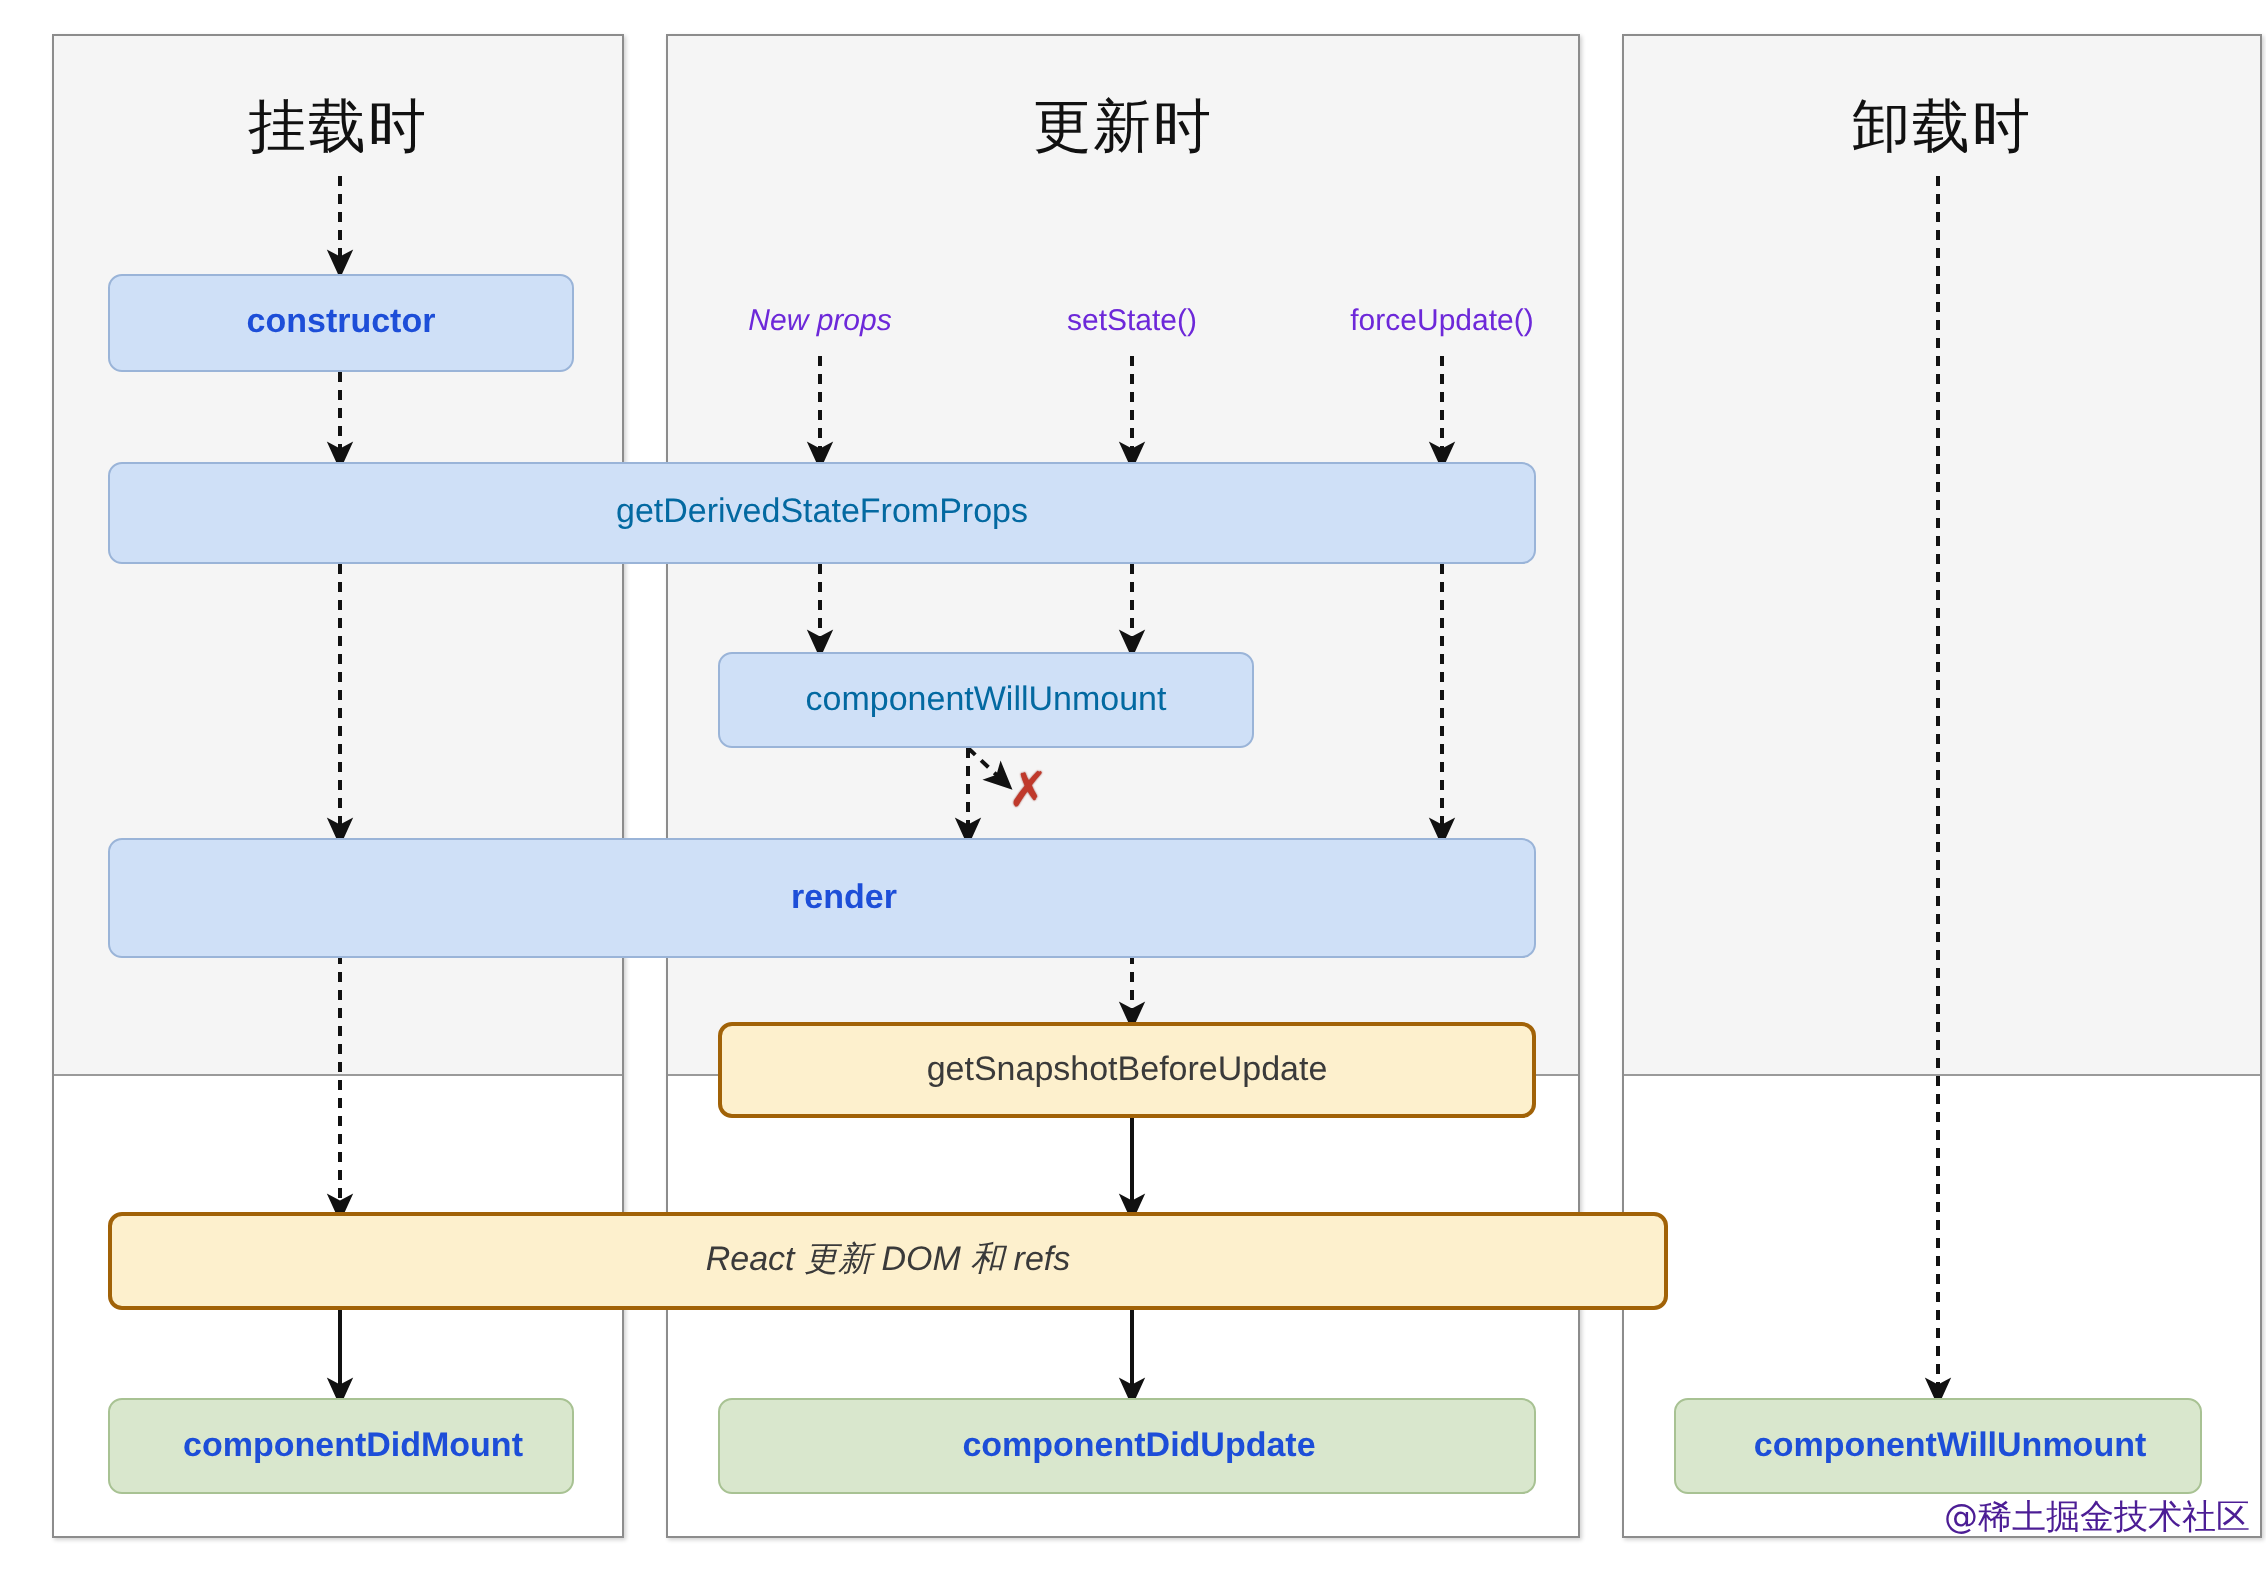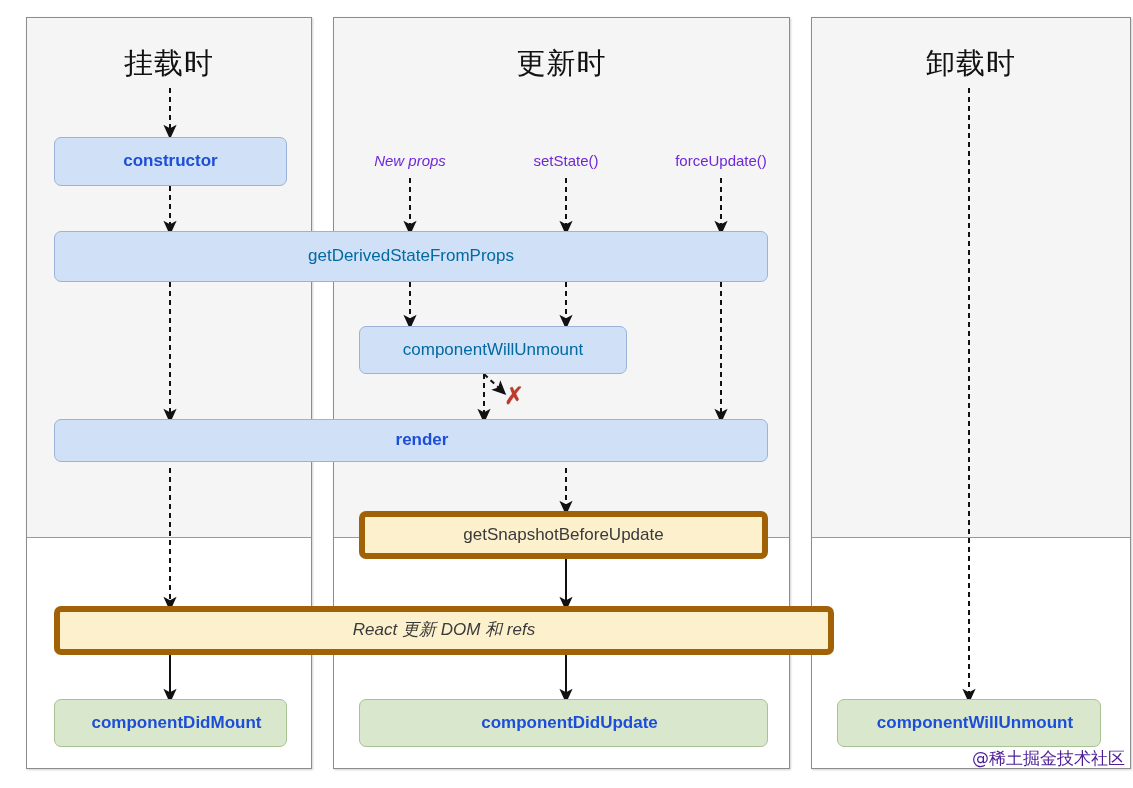--- a/index.html
+++ b/index.html
@@ -47,21 +47,21 @@
     box-sizing:border-box;
     border-radius:7px;
     display:flex;align-items:center;justify-content:center;
     text-align:center;
     font-size:17px;
     line-height:1.1;
     z-index:6;
   }
   .box.blue  {background:#cfe0f7;border:1px solid #9ab4d8;color:#0369a1;}
   .box.green {background:#d9e7cd;border:1px solid #a8c293;color:#1d1d1d;padding-left:12px;}
-  .box.yellow{background:#fdf0cd;border:6px solid #a16207;color:#3a3a3a;}
+  .box.yellow{background:#fdf0cd;border:2px solid #a16207;color:#3a3a3a;}
   .box.bold  {font-weight:bold;color:#1d4ed8;}
   .box.ital  {font-style:italic;}
 
   
   .trigger{
     position:absolute;
     font-size:15px;
     color:#6d28d9;
     text-align:center;
     white-space:nowrap;
@@ -151,21 +151,21 @@
   <div class="trigger ital" style="left:398px;top:152px;">New props</div>
   <div class="trigger" style="left:554px;top:152px;">setState()</div>
   <div class="trigger" style="left:709px;top:152px;">forceUpdate()</div>
 
   <div class="box blue bold" style="left:42px;top:137px;width:233px;height:49px;">constructor</div>
 
   <div class="box blue" style="left:42px;top:231px;width:714px;height:51px;">getDerivedStateFromProps</div>
 
   <div class="box blue" style="left:347px;top:326px;width:268px;height:48px;">componentWillUnmount</div>
 
-  <div class="box blue bold" style="left:42px;top:419px;width:714px;height:43px;padding-left:22px;">render</div>
+  <div class="box blue bold" style="left:42px;top:419px;width:714px;height:60px;padding-left:22px;">render</div>
 
   <div class="box yellow" style="left:347px;top:511px;width:409px;height:48px;">getSnapshotBeforeUpdate</div>
 
   <div class="box yellow ital" style="left:42px;top:606px;width:780px;height:49px;">React 更新 DOM 和 refs</div>
 
   <div class="box green bold" style="left:42px;top:699px;width:233px;height:48px;">componentDidMount</div>
 
   <div class="box green bold" style="left:347px;top:699px;width:409px;height:48px;">componentDidUpdate</div>
 
   <div class="box green bold" style="left:825px;top:699px;width:264px;height:48px;">componentWillUnmount</div>

